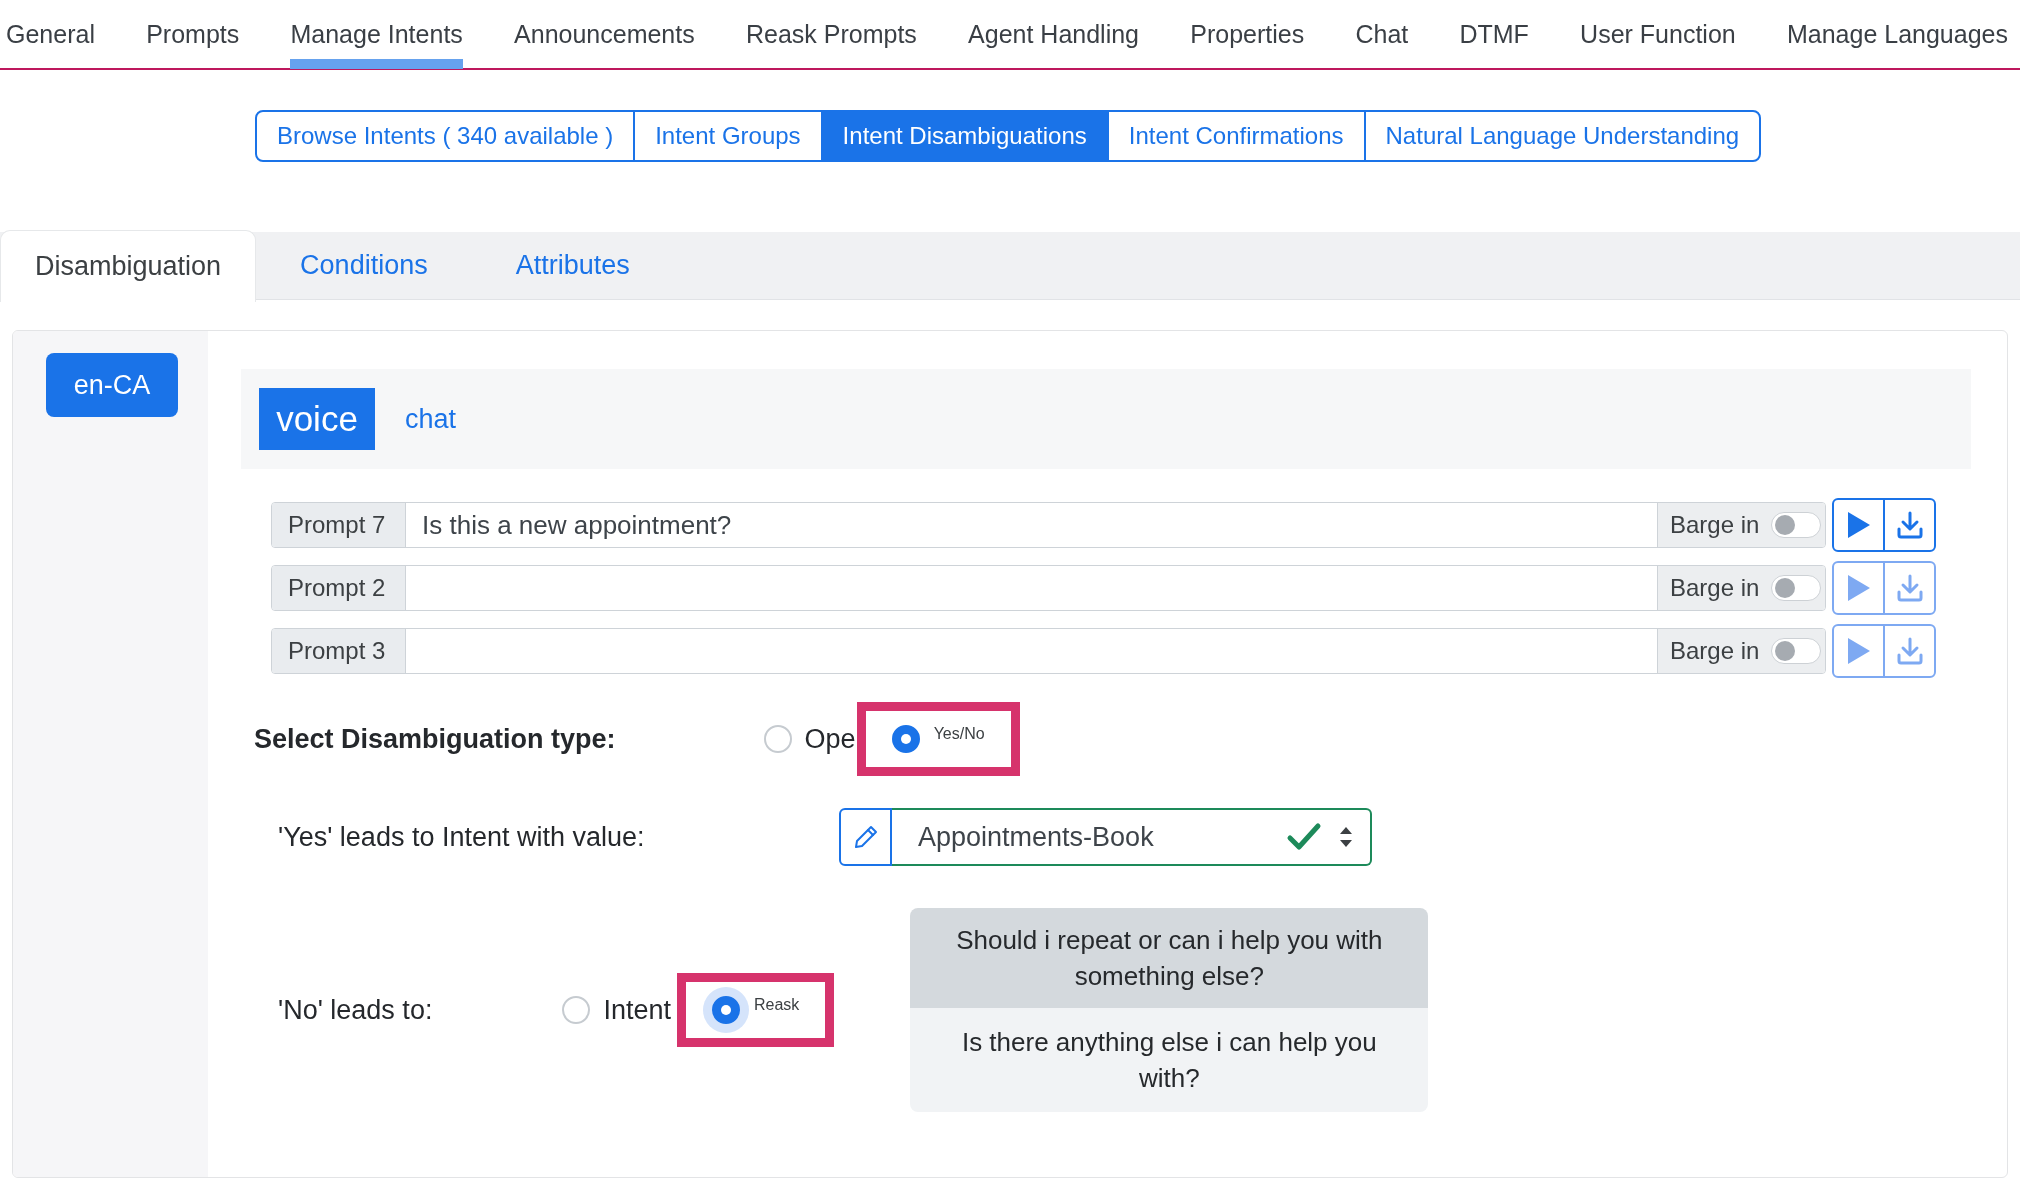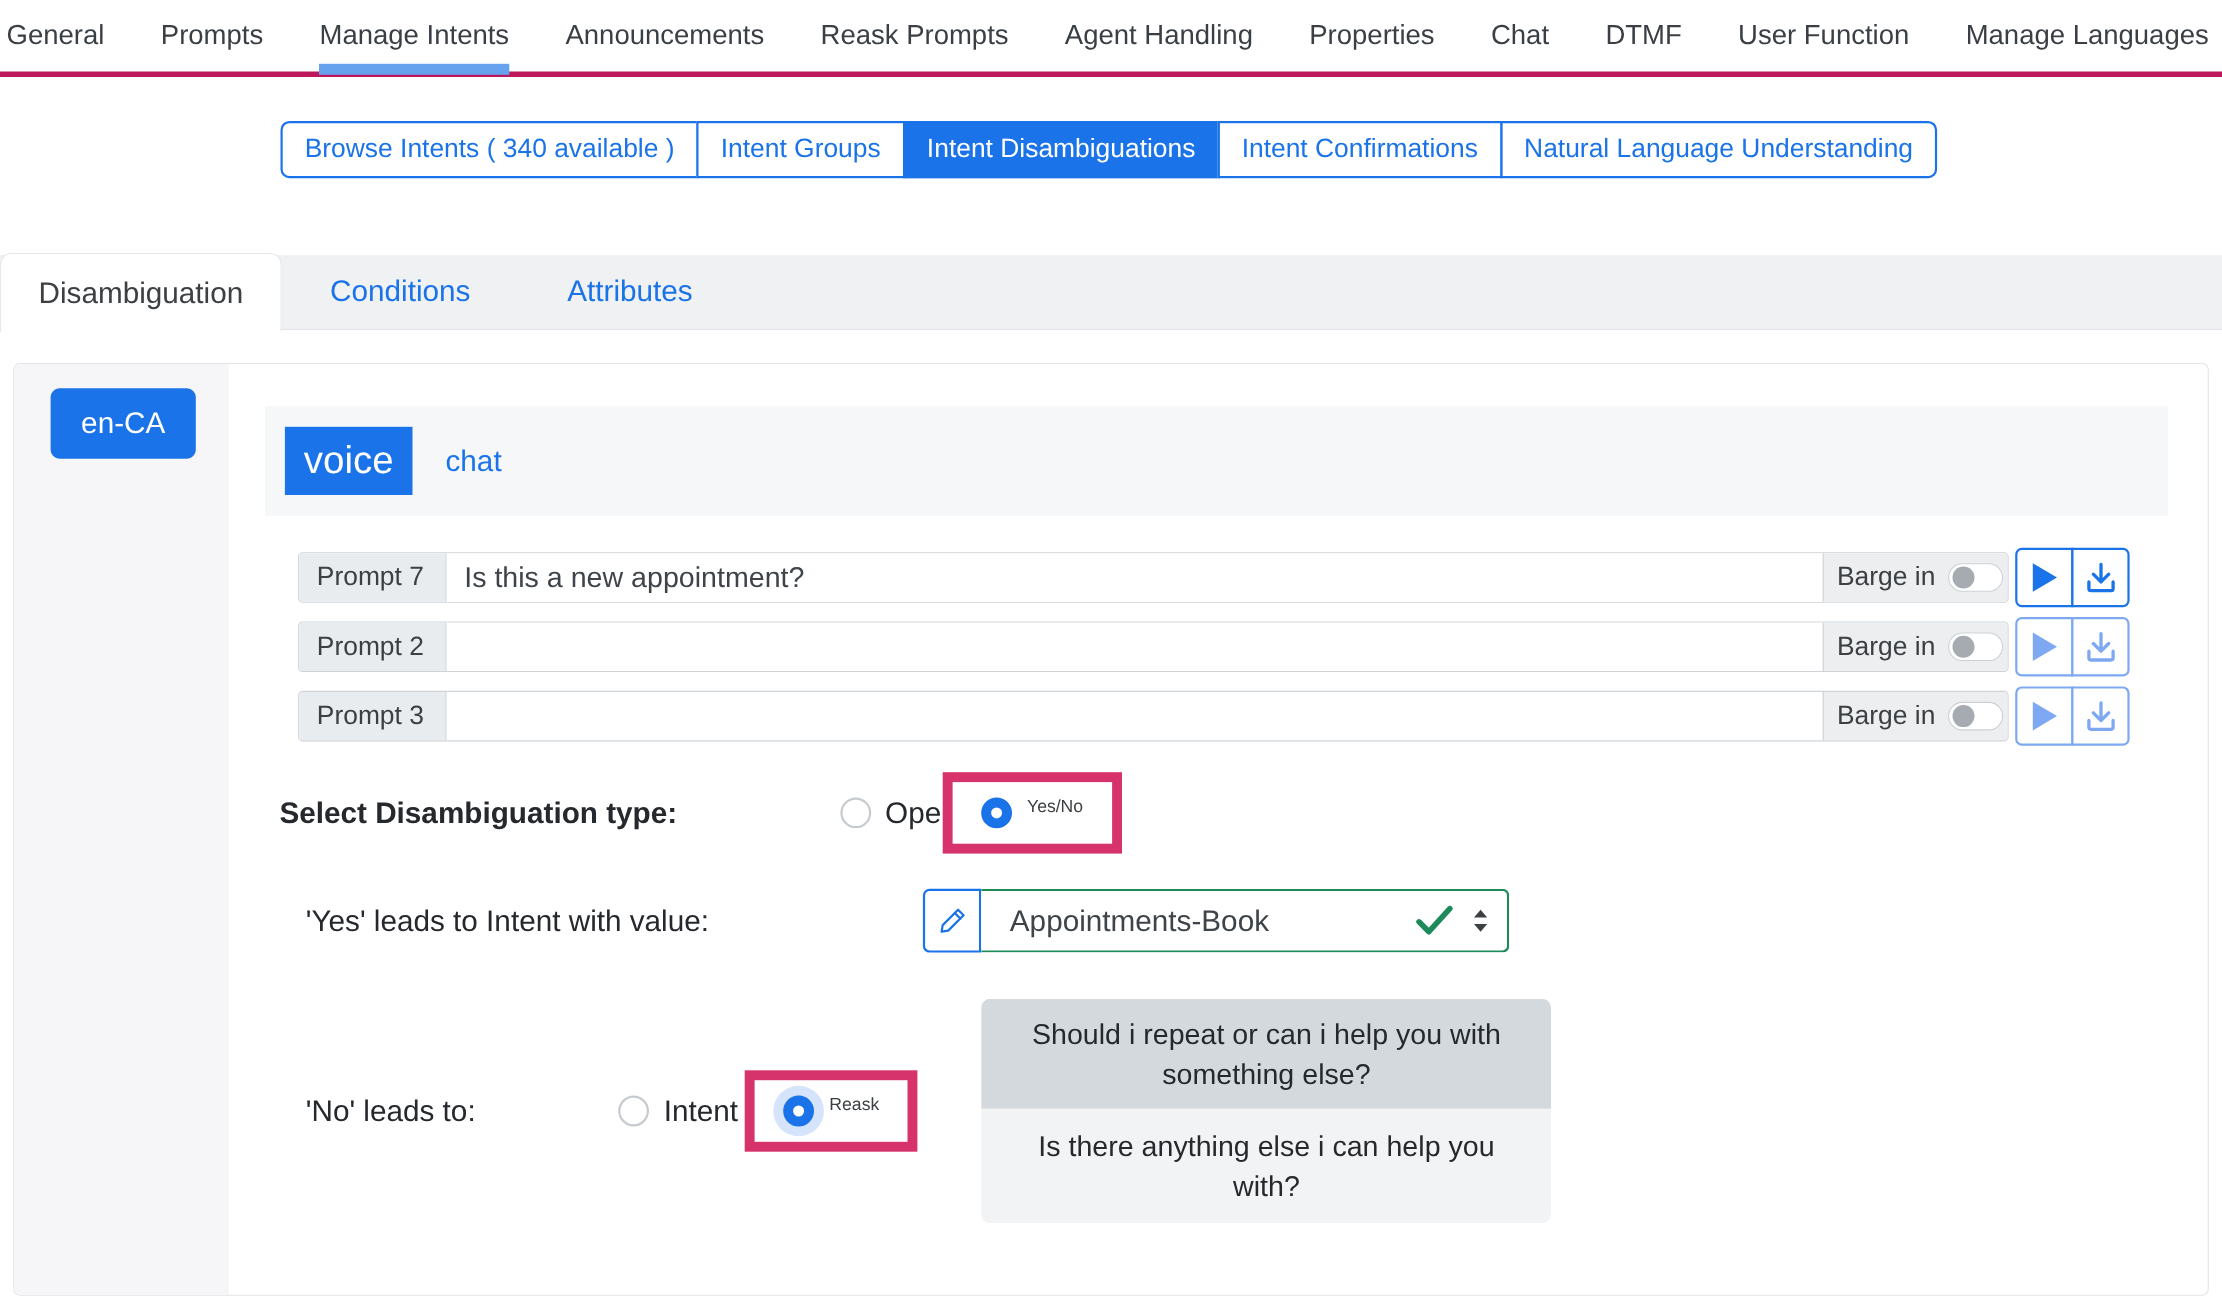--- a/index.html
+++ b/index.html
@@ -10,21 +10,21 @@
     color: #3c4043;
     width: 2020px;
     height: 1182px;
     overflow: hidden;
     position: relative;
   }
 
   
   .topnav {
     height: 70px;
-    border-bottom: 5px solid #be185d;
+    border-bottom: 2px solid #be185d;
     display: flex;
     align-items: center;
     justify-content: space-between;
     padding: 0 12px 0 6px;
   }
   .topnav .nav-item {
     position: relative;
     font-size: 25px;
     font-weight: 500;
     color: #3a3f45;
@@ -318,21 +318,21 @@
 
   
   .no-row {
     margin: 42px 0 0 37px;
     display: flex;
     align-items: center;
   }
   .no-row .row-label { font-size: 27px; color: #25282c; }
   .no-row .opt.intent { margin-left: 130px; }
   .no-row .highlight-box { margin-left: 6px; position: relative; z-index: 1; }
-  .reask-preview { margin-left: 58px; width: 518px; border-radius: 8px; overflow: hidden; }
+  .reask-preview { margin-left: 76px; width: 518px; border-radius: 8px; overflow: hidden; }
   .reask-header {
     background: #d4d9dd;
     padding: 14px 26px;
     font-size: 26px;
     line-height: 36px;
     color: #26292c;
     text-align: center;
   }
   .reask-body {
     background: #f1f3f5;

